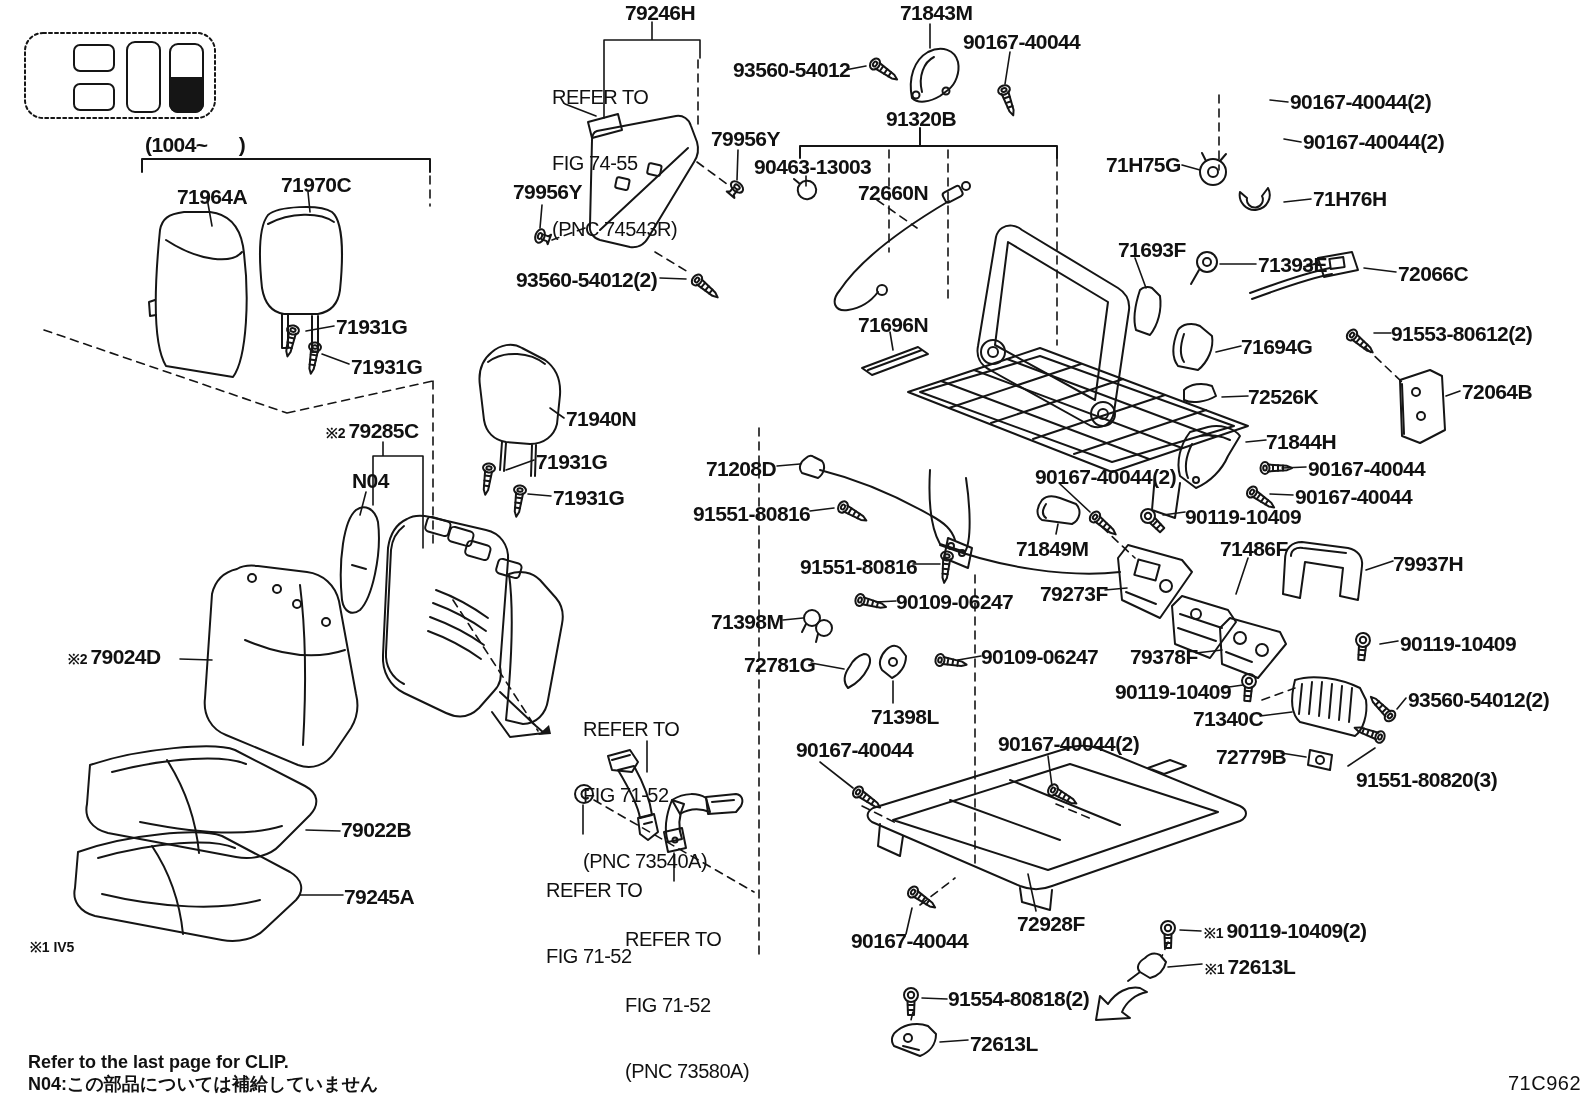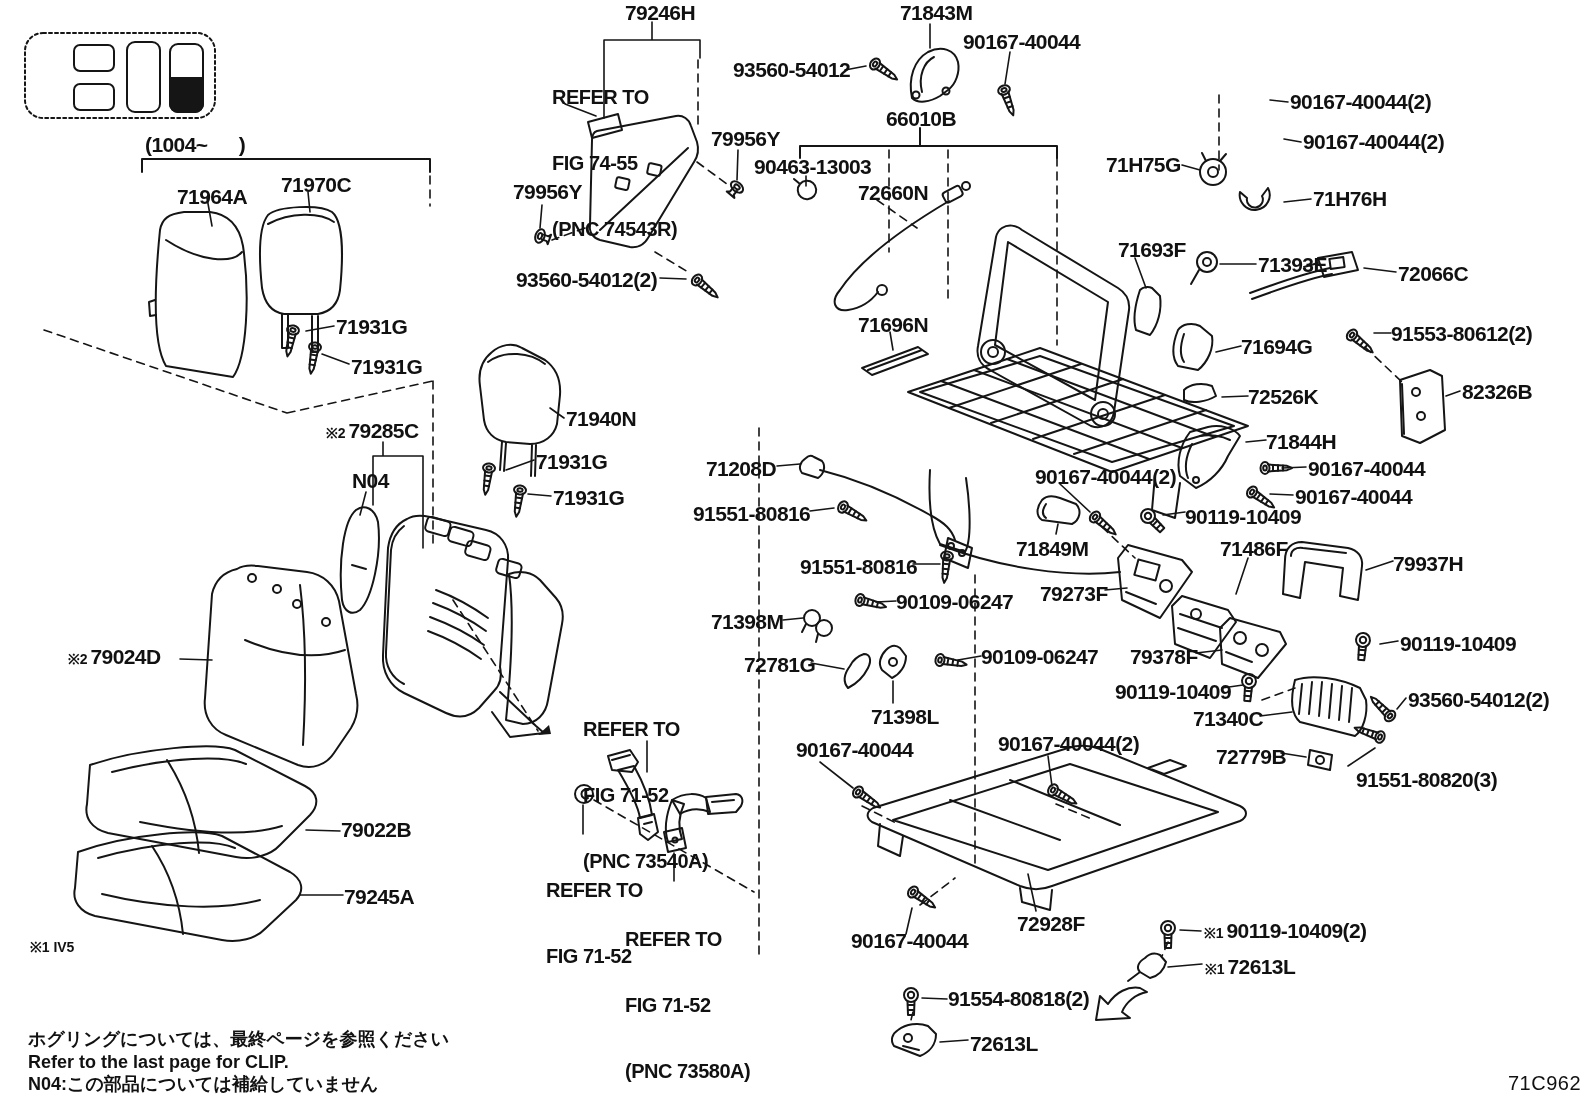--- a/index.html
+++ b/index.html
@@ -1,21 +1,21 @@
 <!DOCTYPE html>
 <html><head>
 <meta charset="utf-8">
 <style>
   html,body{margin:0;padding:0;background:#e8e8e8}
   #stage{position:relative;width:1592px;height:1099px;background:#ffffff;overflow:hidden;
          font-family:"Liberation Sans",sans-serif;color:#111}
   #art{position:absolute;left:0;top:0}
   .lbl{position:absolute;font-weight:700;font-size:21px;letter-spacing:-0.6px;line-height:1;white-space:pre}
   .mark{font-size:14px;font-weight:700;letter-spacing:0;margin-right:3px}
-  .refer{position:absolute;font-weight:700;font-size:20px;letter-spacing:-0.5px;line-height:22px;white-space:pre}
+  .refer{position:absolute;font-weight:400;font-size:20px;letter-spacing:-0.5px;line-height:22px;white-space:pre}
   .note{position:absolute;font-size:18px;font-weight:600;letter-spacing:0;white-space:pre;line-height:1.15}
   .small{font-size:14px}
   .code{position:absolute;font-size:20px;font-weight:400;letter-spacing:.5px}
 </style>
 </head>
 <body>
 
 <div id="stage">
 
 <svg id="art" width="1592" height="1099" viewBox="0 0 1592 1099" fill="none" stroke="#151515" stroke-width="2" stroke-linecap="round" stroke-linejoin="round">
@@ -370,35 +370,35 @@
   <div>REFER TO</div>
   <div>FIG 74-55</div>
   <div>(PNC 74543R)</div>
 </div>
 <div class="lbl" style="left:711px;top:128px">79956Y</div>
 <div class="lbl" style="left:513px;top:181px">79956Y</div>
 <div class="lbl" style="left:516px;top:269px">93560-54012(2)</div>
 <div class="lbl" style="left:733px;top:59px">93560-54012</div>
 <div class="lbl" style="left:900px;top:2px">71843M</div>
 <div class="lbl" style="left:963px;top:31px">90167-40044</div>
-<div class="lbl" style="left:886px;top:108px">66010B</div>
+<div class="lbl" style="left:886px;top:108px">91320B</div>
 <div class="lbl" style="left:754px;top:156px">90463-13003</div>
 <div class="lbl" style="left:858px;top:182px">72660N</div>
 <div class="lbl" style="left:858px;top:314px">71696N</div>
 
 <div class="lbl" style="left:1290px;top:91px">90167-40044(2)</div>
 <div class="lbl" style="left:1303px;top:131px">90167-40044(2)</div>
 <div class="lbl" style="left:1106px;top:154px">71H75G</div>
 <div class="lbl" style="left:1313px;top:188px">71H76H</div>
 <div class="lbl" style="left:1118px;top:239px">71693F</div>
 <div class="lbl" style="left:1258px;top:254px">71393E</div>
 <div class="lbl" style="left:1398px;top:263px">72066C</div>
 <div class="lbl" style="left:1391px;top:323px">91553-80612(2)</div>
 <div class="lbl" style="left:1241px;top:336px">71694G</div>
-<div class="lbl" style="left:1462px;top:381px">82326B</div>
+<div class="lbl" style="left:1462px;top:381px">72064B</div>
 <div class="lbl" style="left:1248px;top:386px">72526K</div>
 <div class="lbl" style="left:1266px;top:431px">71844H</div>
 <div class="lbl" style="left:1308px;top:458px">90167-40044</div>
 <div class="lbl" style="left:1295px;top:486px">90167-40044</div>
 <div class="lbl" style="left:1185px;top:506px">90119-10409</div>
 <div class="lbl" style="left:1035px;top:466px">90167-40044(2)</div>
 <div class="lbl" style="left:1016px;top:538px">71849M</div>
 <div class="lbl" style="left:1220px;top:538px">71486F</div>
 <div class="lbl" style="left:1393px;top:553px">79937H</div>
 <div class="lbl" style="left:1040px;top:583px">79273F</div>
@@ -437,18 +437,17 @@
 <div class="lbl" style="left:796px;top:739px">90167-40044</div>
 <div class="lbl" style="left:998px;top:733px">90167-40044(2)</div>
 <div class="lbl" style="left:1017px;top:913px">72928F</div>
 <div class="lbl" style="left:851px;top:930px">90167-40044</div>
 <div class="lbl" style="left:1204px;top:920px"><span class="mark">※1</span><span>90119-10409(2)</span></div>
 <div class="lbl" style="left:1205px;top:956px"><span class="mark">※1</span><span>72613L</span></div>
 <div class="lbl" style="left:948px;top:988px">91554-80818(2)</div>
 <div class="lbl" style="left:970px;top:1033px">72613L</div>
 
 <div class="note small" style="left:30px;top:939px">※1 IV5</div>
-<div class="note" style="left:28px;top:1029px">ホグリングについては、最終ページを参照ください</div>
 <div class="note" style="left:28px;top:1052px">Refer to the last page for CLIP.</div>
 <div class="note" style="left:28px;top:1074px">N04:この部品については補給していません</div>
 <div class="code" style="left:1508px;top:1072px">71C962</div>
 
 </div>
 
 </body></html>

